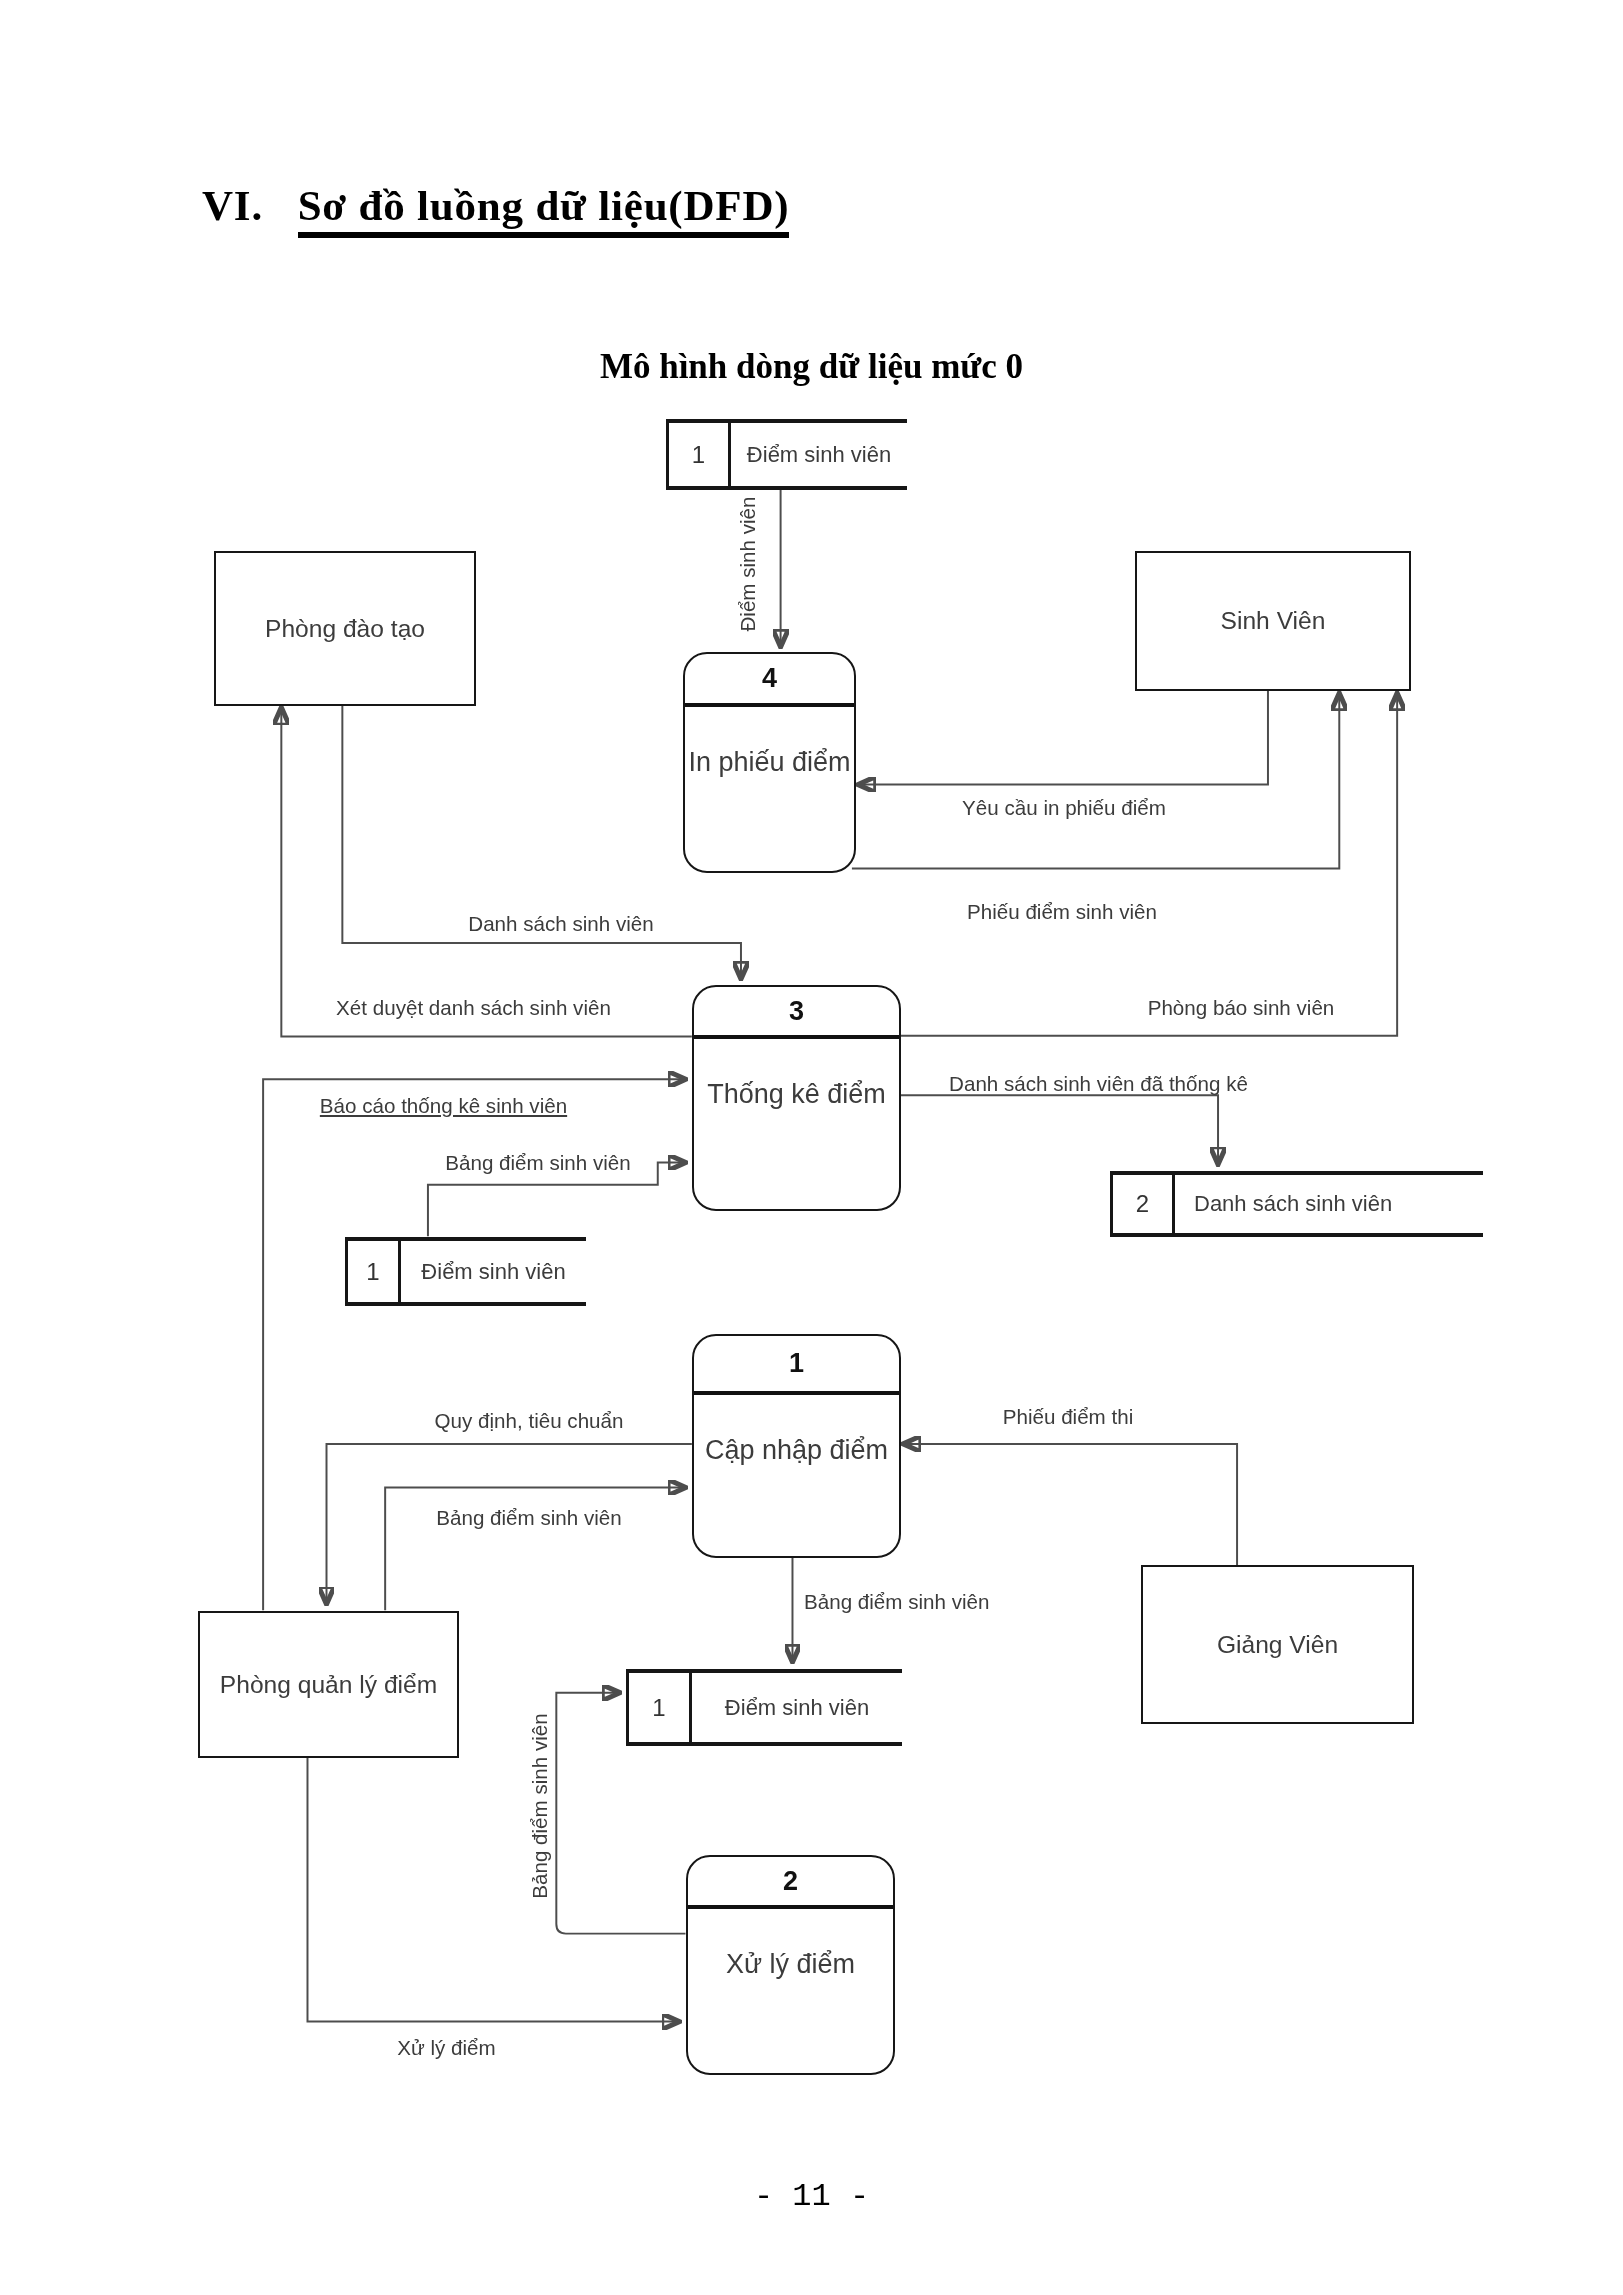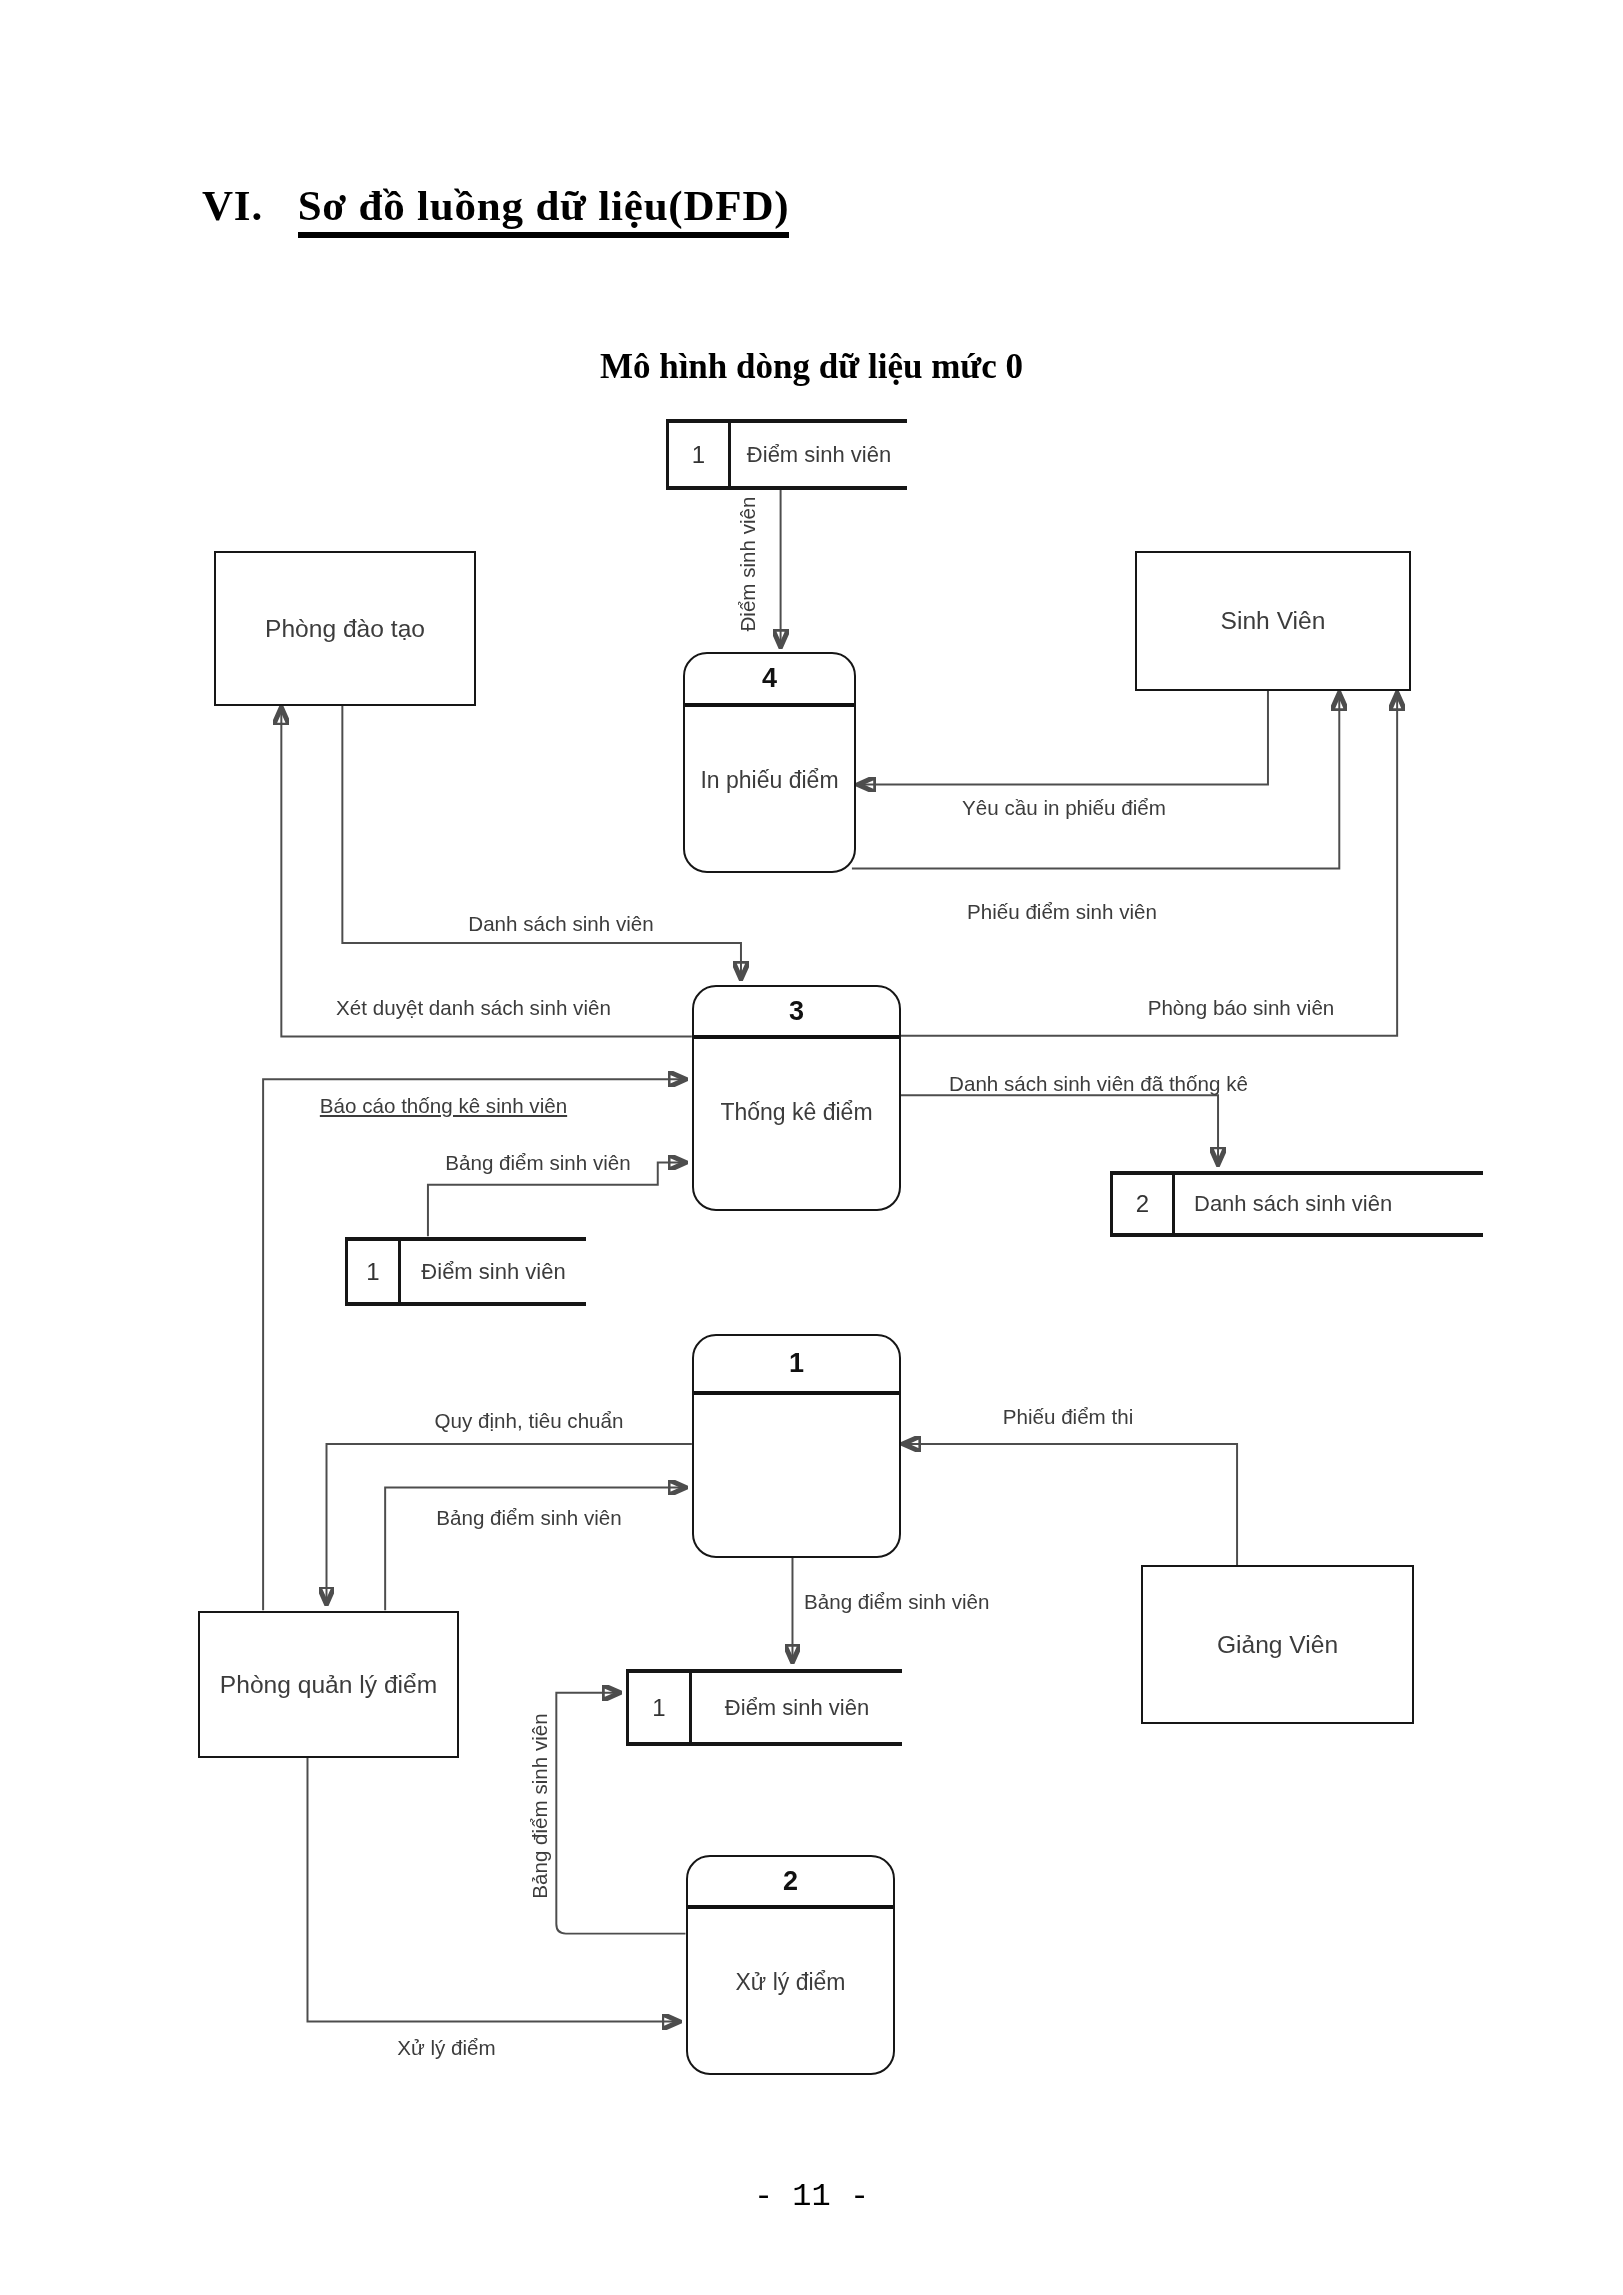--- a/index.html
+++ b/index.html
@@ -31,21 +31,21 @@
   .process{
     position:absolute;border:2.4px solid #161616;border-radius:24px;background:#fff;
     display:flex;flex-direction:column;
   }
   .process-head{
     flex:0 0 auto;display:flex;align-items:center;justify-content:center;
     font-weight:bold;font-size:27px;color:#111;border-bottom:4px solid #111;
   }
   .process-body{
     flex:1 1 auto;display:flex;justify-content:center;align-items:flex-start;
-    padding-top:60px;font-size:23px;color:#3c3c3c;white-space:nowrap;
+    padding-top:40px;font-size:27px;color:#3c3c3c;white-space:nowrap;
   }
   .store{
     position:absolute;background:#fff;display:flex;
     border-top:4px solid #161616;border-bottom:4px solid #161616;border-left:3.2px solid #161616;
   }
   .store-cell{
     flex:0 0 auto;display:flex;align-items:center;justify-content:center;
     border-right:3.2px solid #161616;font-size:24px;color:#333;
   }
   .store-name{
@@ -112,20 +112,21 @@
     <div class="process-body">In phiếu điểm</div>
   </div>
 
   <div class="process" style="left:692px;top:985px;width:205px;height:222px;">
     <div class="process-head" style="height:48px;">3</div>
     <div class="process-body">Thống kê điểm</div>
   </div>
 
   <div class="process" style="left:692px;top:1334px;width:205px;height:220px;">
     <div class="process-head" style="height:55px;">1</div>
+    <div class="process-body">Cập nhập điểm</div>
   </div>
 
   <div class="process" style="left:686px;top:1855px;width:205px;height:216px;">
     <div class="process-head" style="height:48px;">2</div>
     <div class="process-body">Xử lý điểm</div>
   </div>
 
   <div class="store" style="left:666px;top:419px;width:238px;height:63px;">
     <div class="store-cell" style="width:59px;">1</div>
     <div class="store-name">Điểm sinh viên</div>

